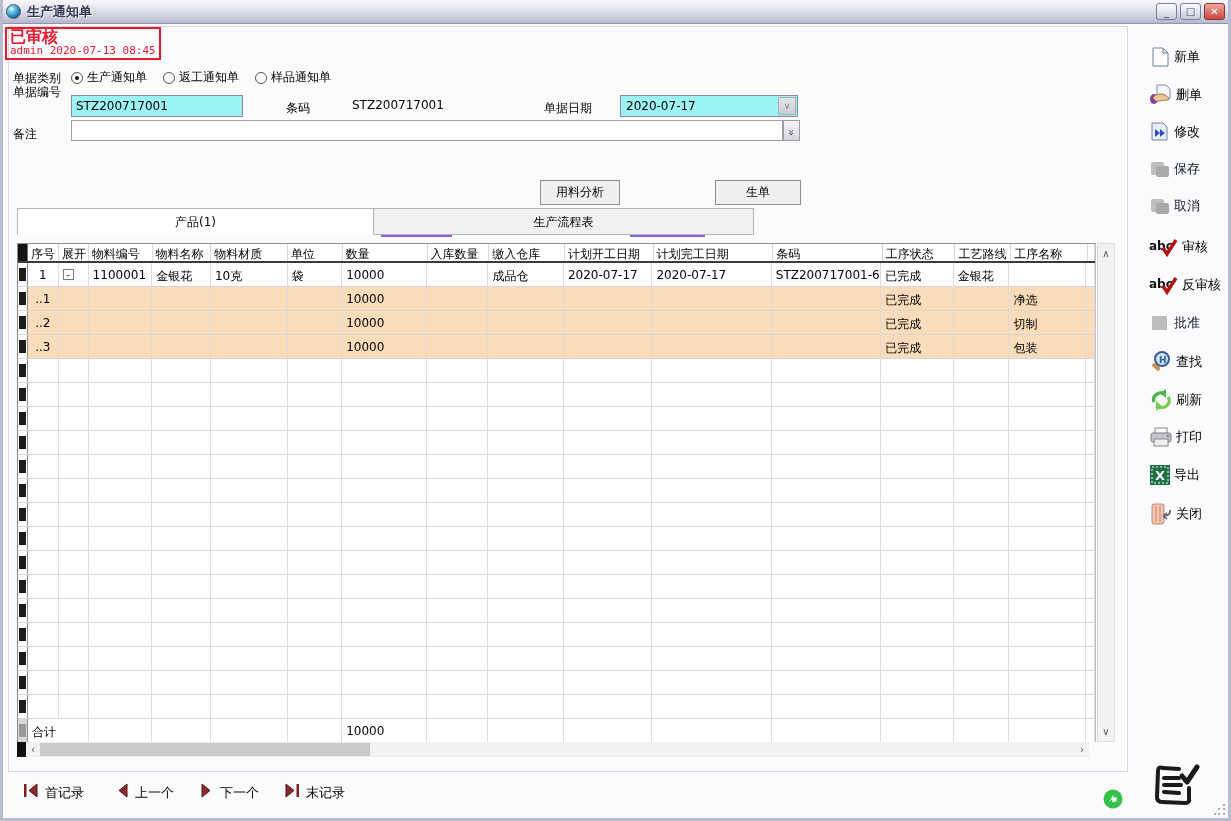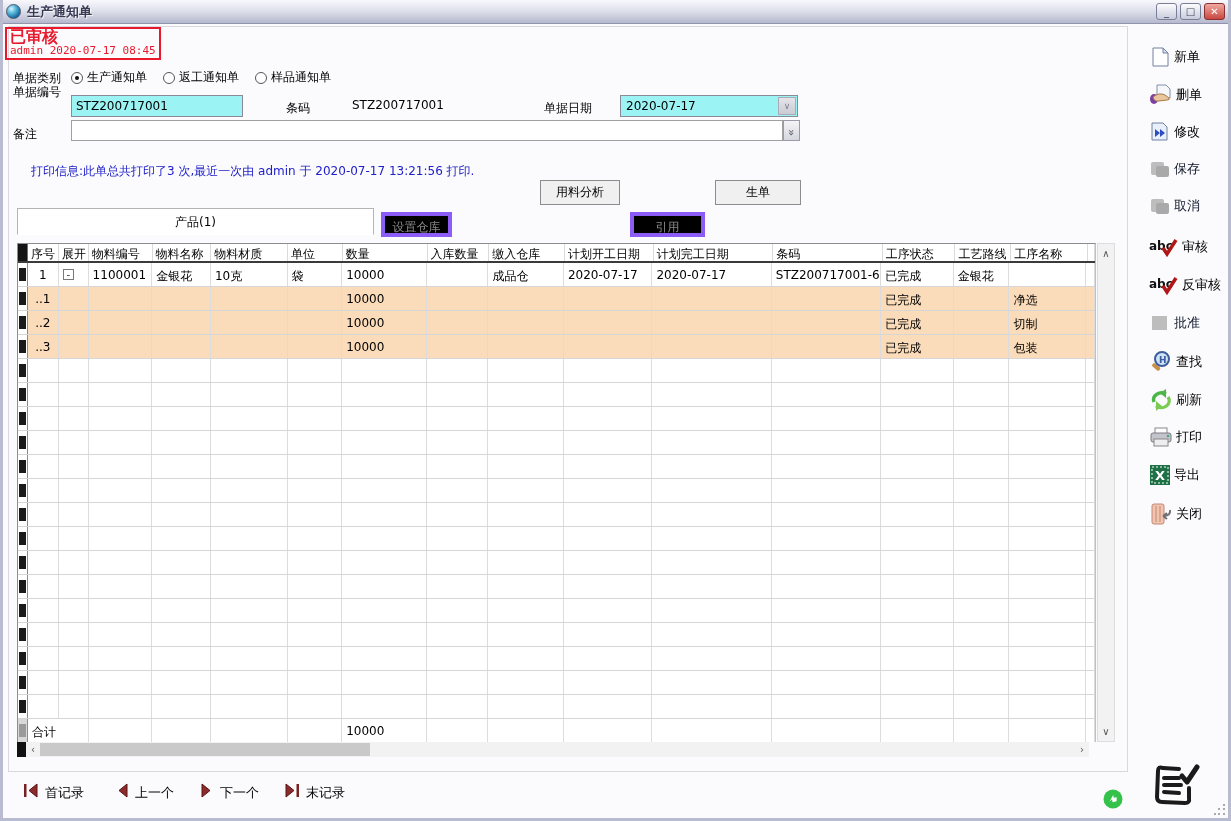--- a/index.html
+++ b/index.html
@@ -110,21 +110,21 @@
       <div class="win-btn">_</div>
       <div class="win-btn">□</div>
       <div class="win-btn close">✕</div>
     </div>
   </div>
 
   <div class="panelframe"></div>
 
   <div class="stamp">
     <div class="stamp-status">已审核</div>
-    <div class="stamp-meta">admin 2020-07-17 08:45</div>
+    <div class="stamp-meta">admin 2020-07-13 08:45</div>
   </div>
 
   <div class="flabel" style="left:10px;top:70px;">单据类别</div>
   <div class="radio-row" id="type-options">
       <div class="radio sel">
         <div class="rdot"></div>
         <div>生产通知单</div>
       </div>
       <div class="radio">
         <div class="rdot"></div>
@@ -143,31 +143,31 @@
   <div class="flabel" style="left:541px;top:100px;">单据日期</div>
   <div class="combo" style="left:617px;top:95px;width:178px;">
     <span class="cval">2020-07-17</span>
     <span class="carrow">∨</span>
   </div>
 
   <div class="flabel" style="left:10px;top:126px;">备注</div>
   <div class="plain-input" style="left:68px;top:120px;width:712px;"></div>
   <div class="chev-btn" style="left:780px;top:120px;"><span>»</span></div>
 
-  <div class="print-info">打印信息:此单总共打印了3 次,最近一次由 admin 于 2020-07-17 13:21:56  打印.</div>
 
   <div id="action-buttons">
       <div class="abtn dis" style="left: 378px; width: 71px;">设置仓库</div>
       <div class="abtn en" style="left: 537px; width: 80px;">用料分析</div>
       <div class="abtn dis" style="left: 627px; width: 75px;">引用</div>
       <div class="abtn en" style="left: 712px; width: 86px;">生单</div>
     </div>
 
   <div class="tabbar" id="tab-bar">
       <div class="tab active" style="width: 357px;">产品(1)</div>
+      <div class="tab idle" style="width: 380px;">生产流程表</div>
     </div>
 
   <div class="grid" id="grid">
       <div class="grid-head">
         <div class="head-ind"></div>
         <div class="hcell" style="width: 31px;">序号</div>
         <div class="hcell" style="width: 30px;">展开</div>
         <div class="hcell" style="width: 64px;">物料编号</div>
         <div class="hcell" style="width: 59px;">物料名称</div>
         <div class="hcell" style="width: 77px;">物料材质</div>

